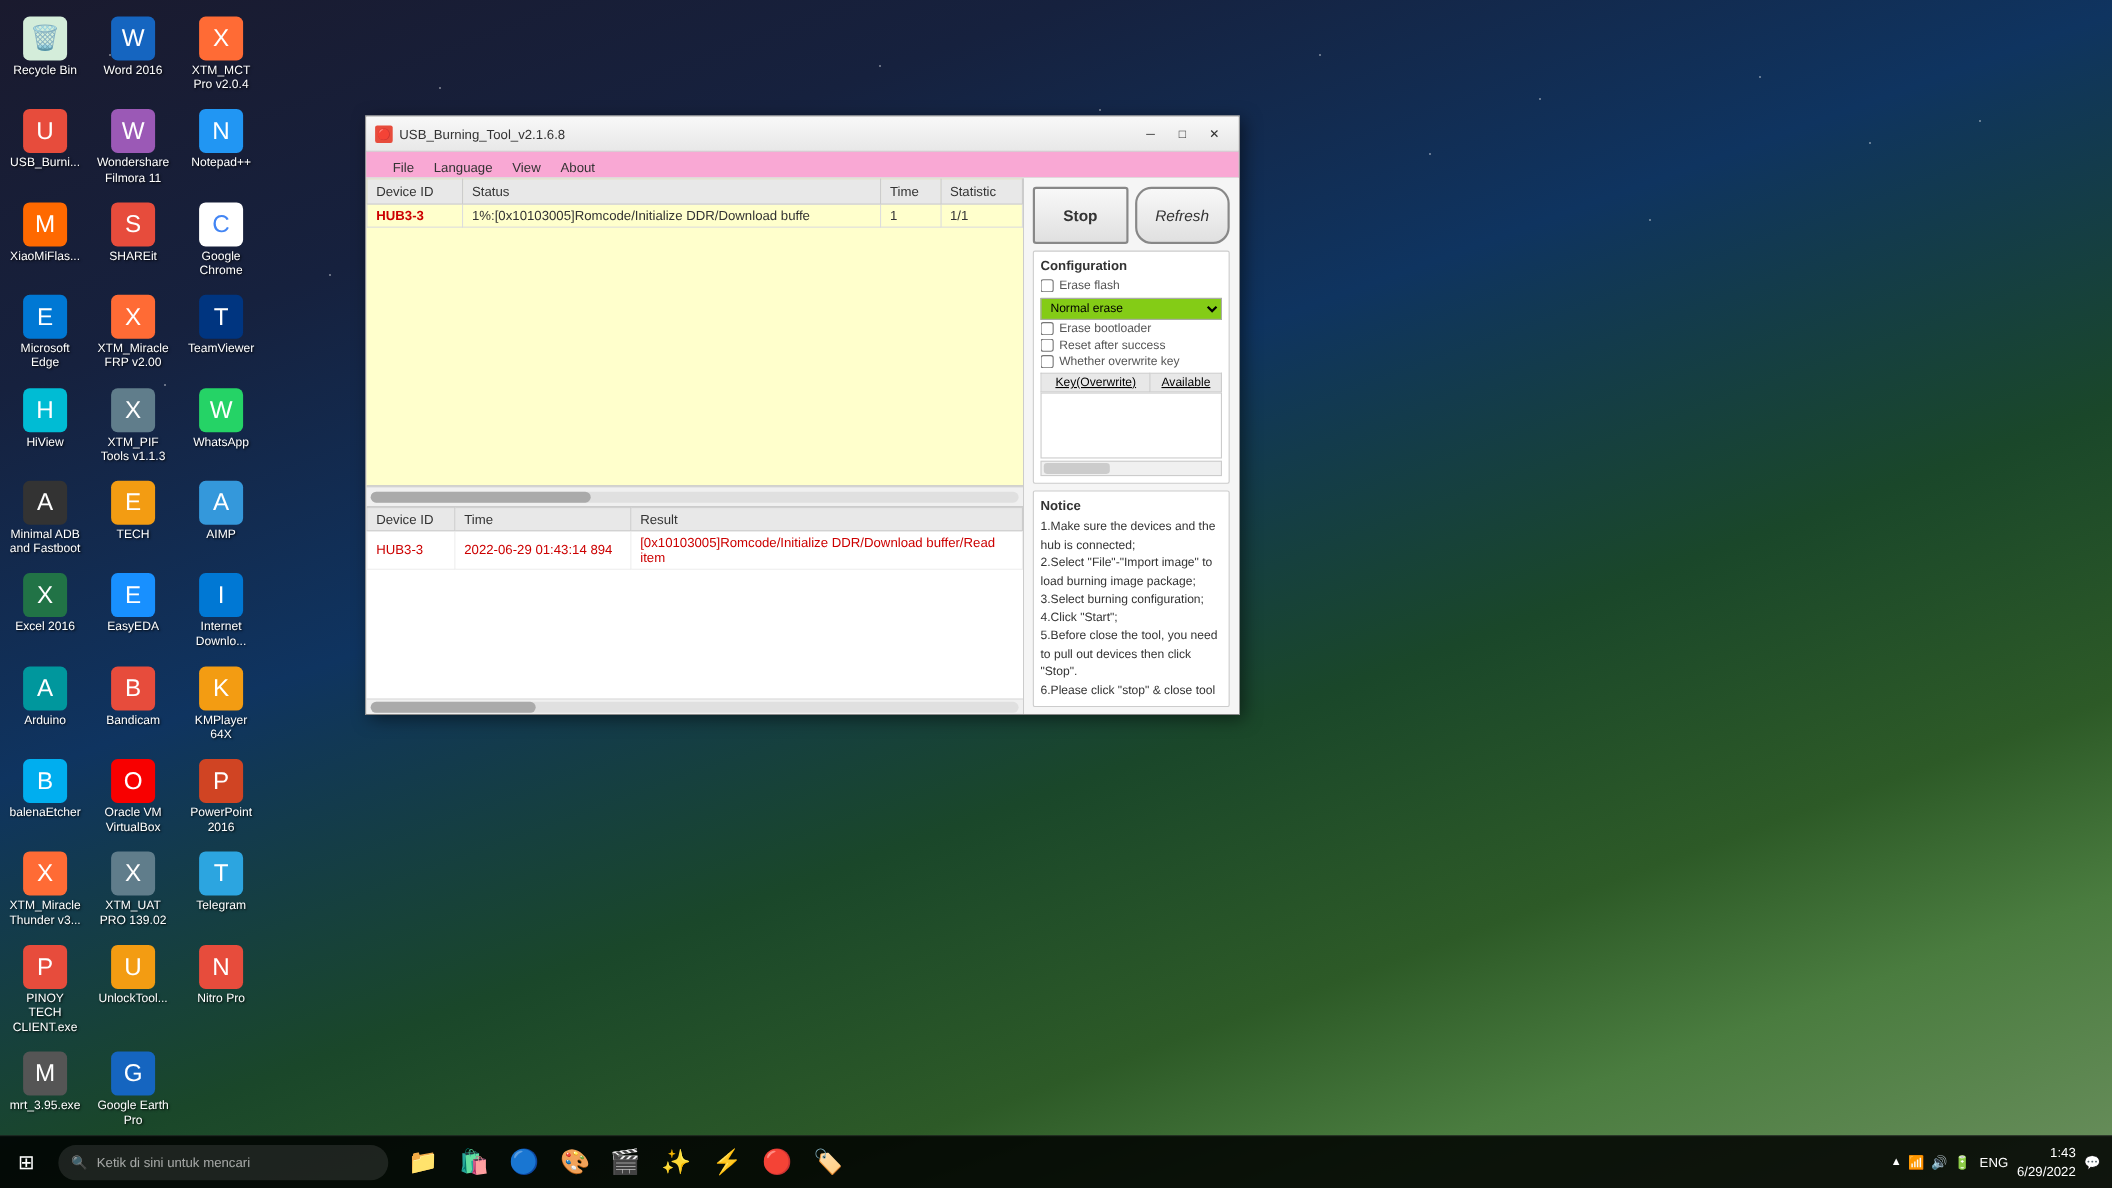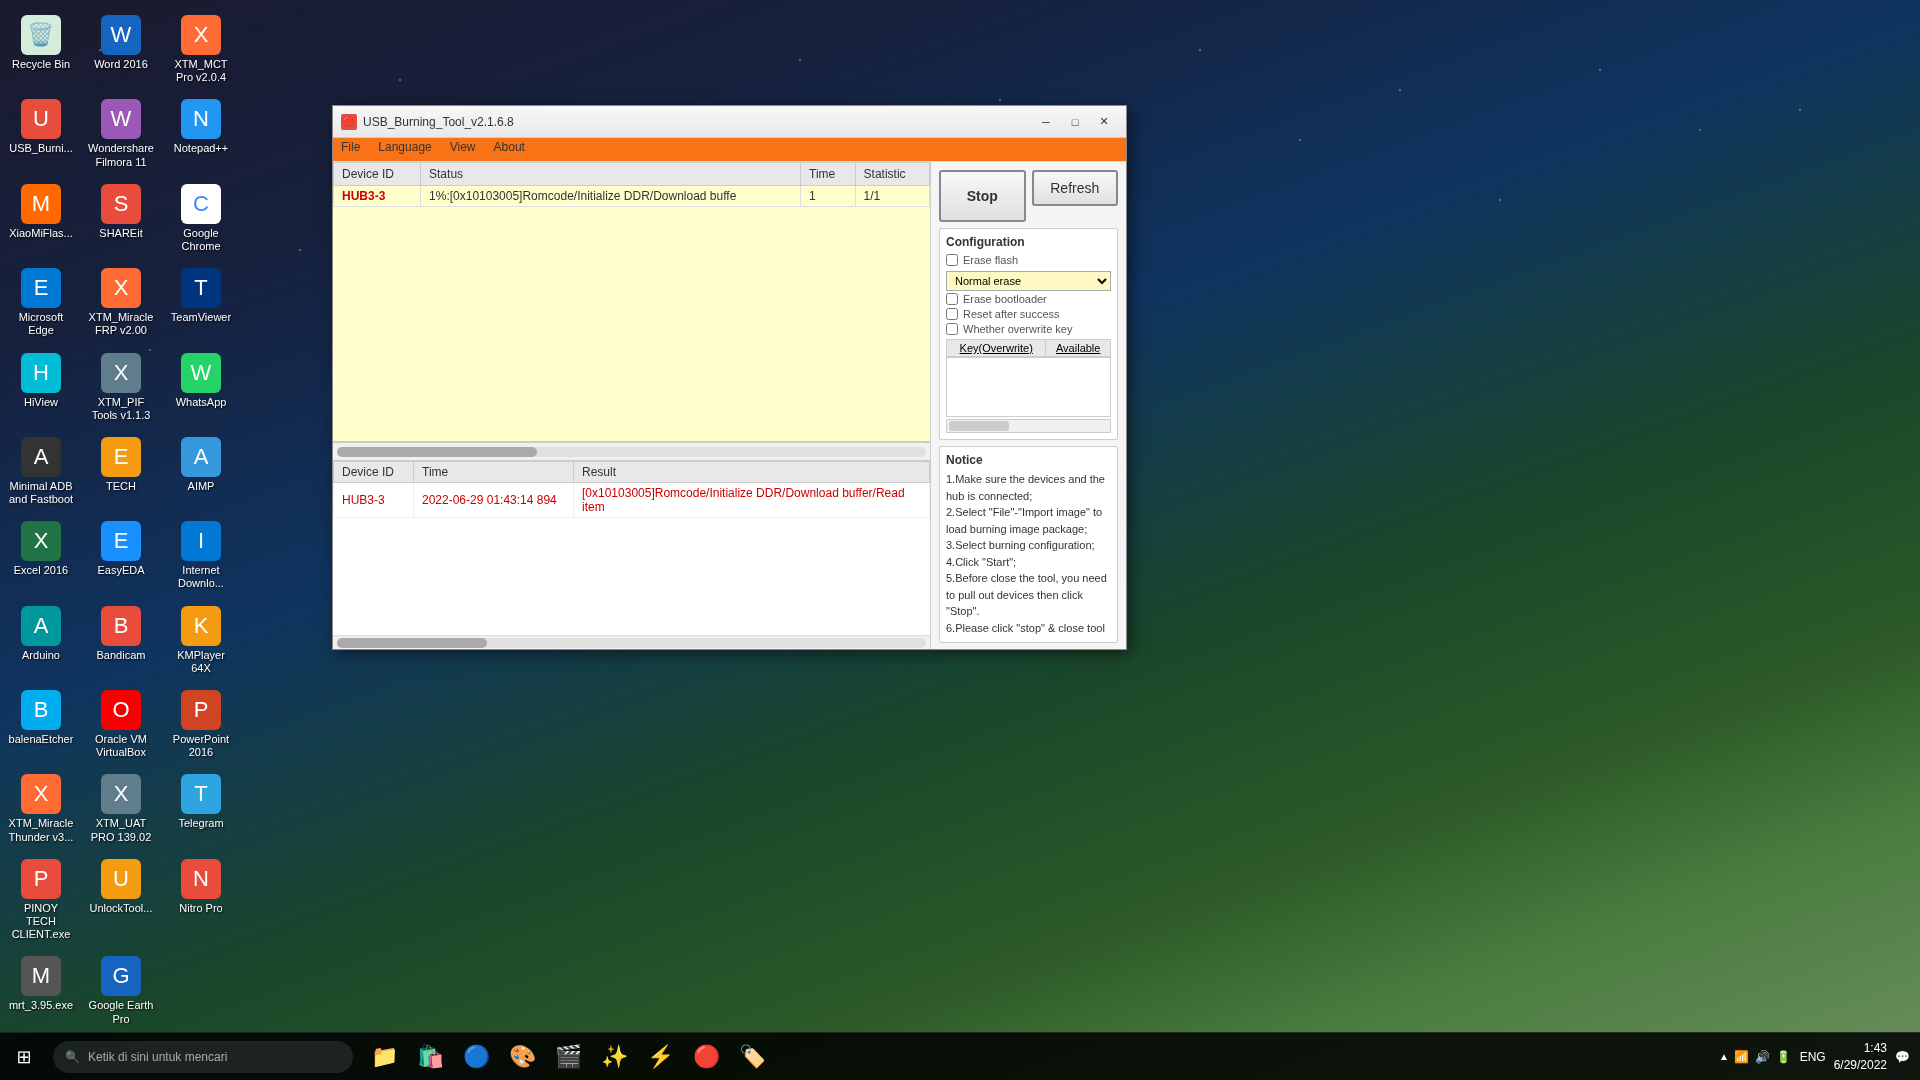--- a/index.html
+++ b/index.html
@@ -222,25 +222,25 @@
       justify-content: center;
       font-size: 11px;
       color: #333;
       cursor: pointer;
       border: none;
       background: transparent;
     }
 
     .window-menubar {
       height: 24px;
-      background: #f97316;
+      background: #f9a8d4;
       border-bottom: 1px solid #ddd;
       display: flex;
-      align-items: flex-start;
-      padding: 0 0;
+      align-items: flex-end;
+      padding: 0 16px;
       gap: 2px;
     }
 
     .menu-item {
       padding: 2px 8px;
       font-size: 12px;
       color: #333;
       cursor: pointer;
       border-radius: 2px;
     }
@@ -395,27 +395,28 @@
       border: 2px solid #888;
       border-radius: 3px;
       font-size: 14px;
       font-weight: bold;
       cursor: pointer;
       color: #333;
     }
 
     .btn-refresh {
       flex: 1;
-      height: 36px;
+      height: 52px;
       background: linear-gradient(to bottom, #f8f8f8, #e0e0e0);
       border: 2px solid #888;
-      border-radius: 3px;
+      border-radius: 15px;
       font-size: 14px;
       cursor: pointer;
       color: #333;
+      font-style: italic;
     }
 
     .config-section {
       background: white;
       border: 1px solid #ccc;
       padding: 6px;
       border-radius: 2px;
     }
 
     .config-title {
@@ -438,21 +439,21 @@
       width: 12px;
       height: 12px;
     }
 
     .config-dropdown {
       width: 100%;
       padding: 2px 4px;
       font-size: 11px;
       margin: 2px 0;
       border: 1px solid #aaa;
-      background: #fef9c3;
+      background: #84cc16;
     }
 
     .key-table {
       width: 100%;
       border-collapse: collapse;
       font-size: 11px;
       margin-top: 4px;
       text-decoration: underline;
     }
 

